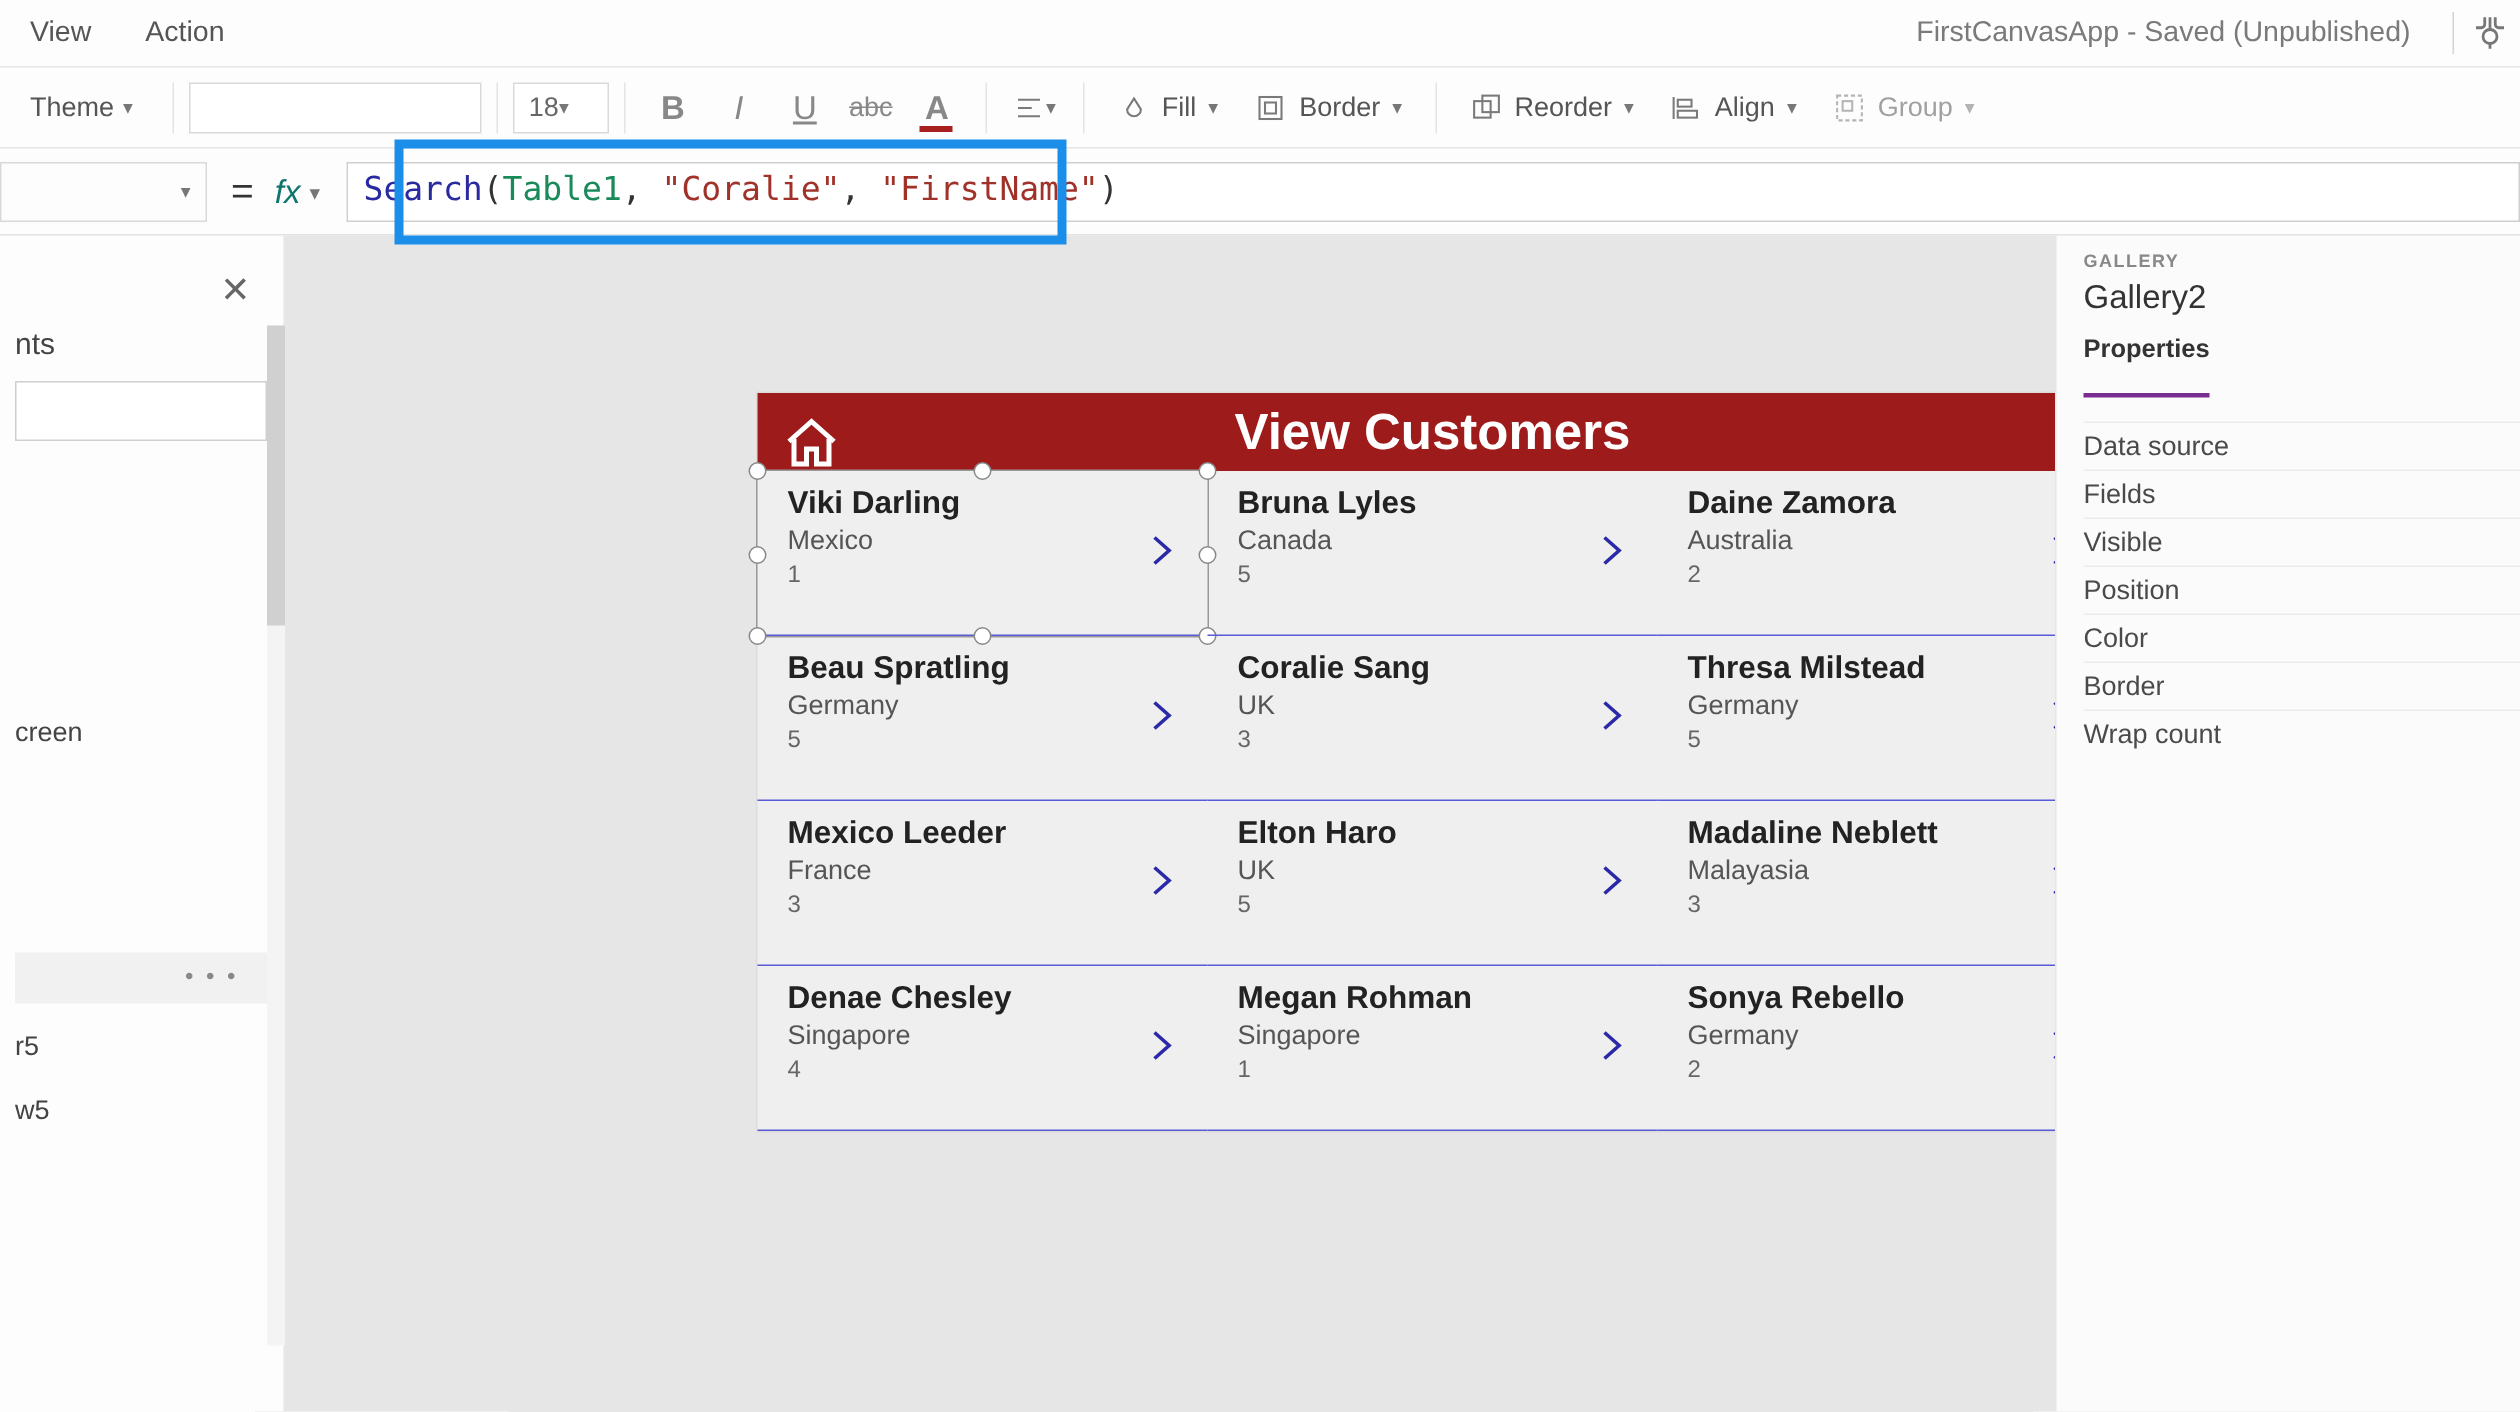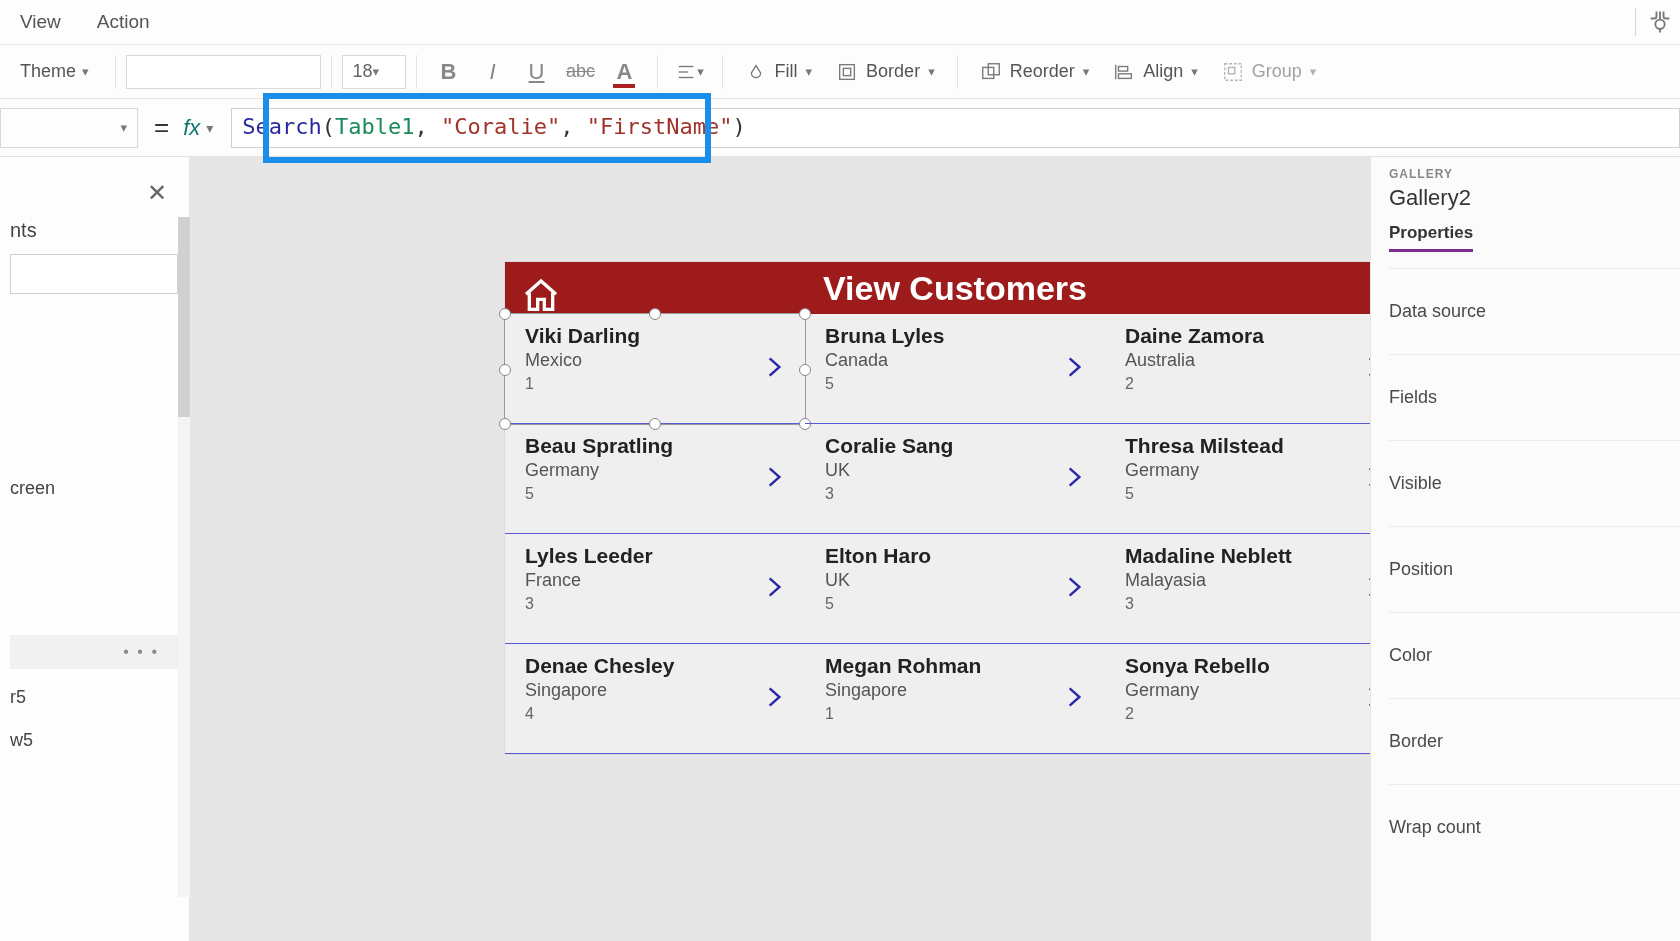--- a/index.html
+++ b/index.html
@@ -67,30 +67,31 @@
   .cell .arrow svg { stroke:#2a2aa8; stroke-width:2.2; fill:none; width:100%; height:100%; }
 
   
   .sel-box { position:absolute; left:-1px; top:-1px; width:302px; height:112px; border:1.5px solid #9a9a9a; pointer-events:none; }
   .handle { position:absolute; width:12px; height:12px; background:#fff; border:1.5px solid #888; border-radius:50%; }
 
   
   .right-pane { width:310px; border-left:1px solid #e6e6e6; background:#fbfbfb; padding: 10px 0 0 18px; display:flex; flex-direction:column; gap:0; overflow:hidden; }
   .rp-label { font-size:12px; letter-spacing:1px; color:#888; font-weight:600; }
   .rp-name  { font-size:22px; color:#333; margin-top:4px; margin-bottom:12px; }
-  .rp-tab   { font-size:17px; font-weight:600; color:#333; display:inline-block; padding-bottom:6px; border-bottom:3px solid #7b2c91; margin-bottom:16px; }
-  .rp-row   { font-size:18px; color:#4a4a4a; padding:32px 0; border-top:1px solid #ececec; }
+  .rp-tab   { font-size:17px; font-weight:600; color:#333; display:inline-block; padding-bottom:19px; border-bottom:3px solid #7b2c91; margin-bottom:16px; }
+  .rp-row   { font-size:18px; color:#4a4a4a; padding:5px 0; border-top:1px solid #ececec; }
 </style>
 </head>
 <body>
 
 <div class="menubar">
   <div class="mitem">View</div>
   <div class="mitem">Action</div>
   <div class="spacer"></div>
+  <div class="app-title">FirstCanvasApp - Saved (Unpublished)</div>
   <div class="title-sep"></div>
   <svg class="health-icon" viewBox="0 0 24 24" fill="none" stroke="currentColor" stroke-width="1.6">
     <path d="M9 3v4a2 2 0 0 1-2 2H4"></path>
       <path d="M15 3v4a2 2 0 0 0 2 2h3"></path>
     <path d="M12 3v7"></path>
       <circle cx="12" cy="14" r="4"></circle>
       <path d="M12 18v3"></path>
   </svg>
 </div>
 
@@ -268,21 +269,21 @@
           </div>
           <div class="cell">
             <div class="name">Thresa  Milstead</div>
             <div class="loc">Germany</div>
             <div class="num">5</div>
             <div class="arrow"><svg viewBox="0 0 24 24">
                 <polyline points="8,4 17,12 8,20"></polyline>
               </svg></div>
           </div>
           <div class="cell">
-            <div class="name">Lyles  Leeder</div>
+            <div class="name">Mexico  Leeder</div>
             <div class="loc">France</div>
             <div class="num">3</div>
             <div class="arrow"><svg viewBox="0 0 24 24">
                 <polyline points="8,4 17,12 8,20"></polyline>
               </svg></div>
           </div>
           <div class="cell">
             <div class="name">Elton  Haro</div>
             <div class="loc">UK</div>
             <div class="num">5</div>

